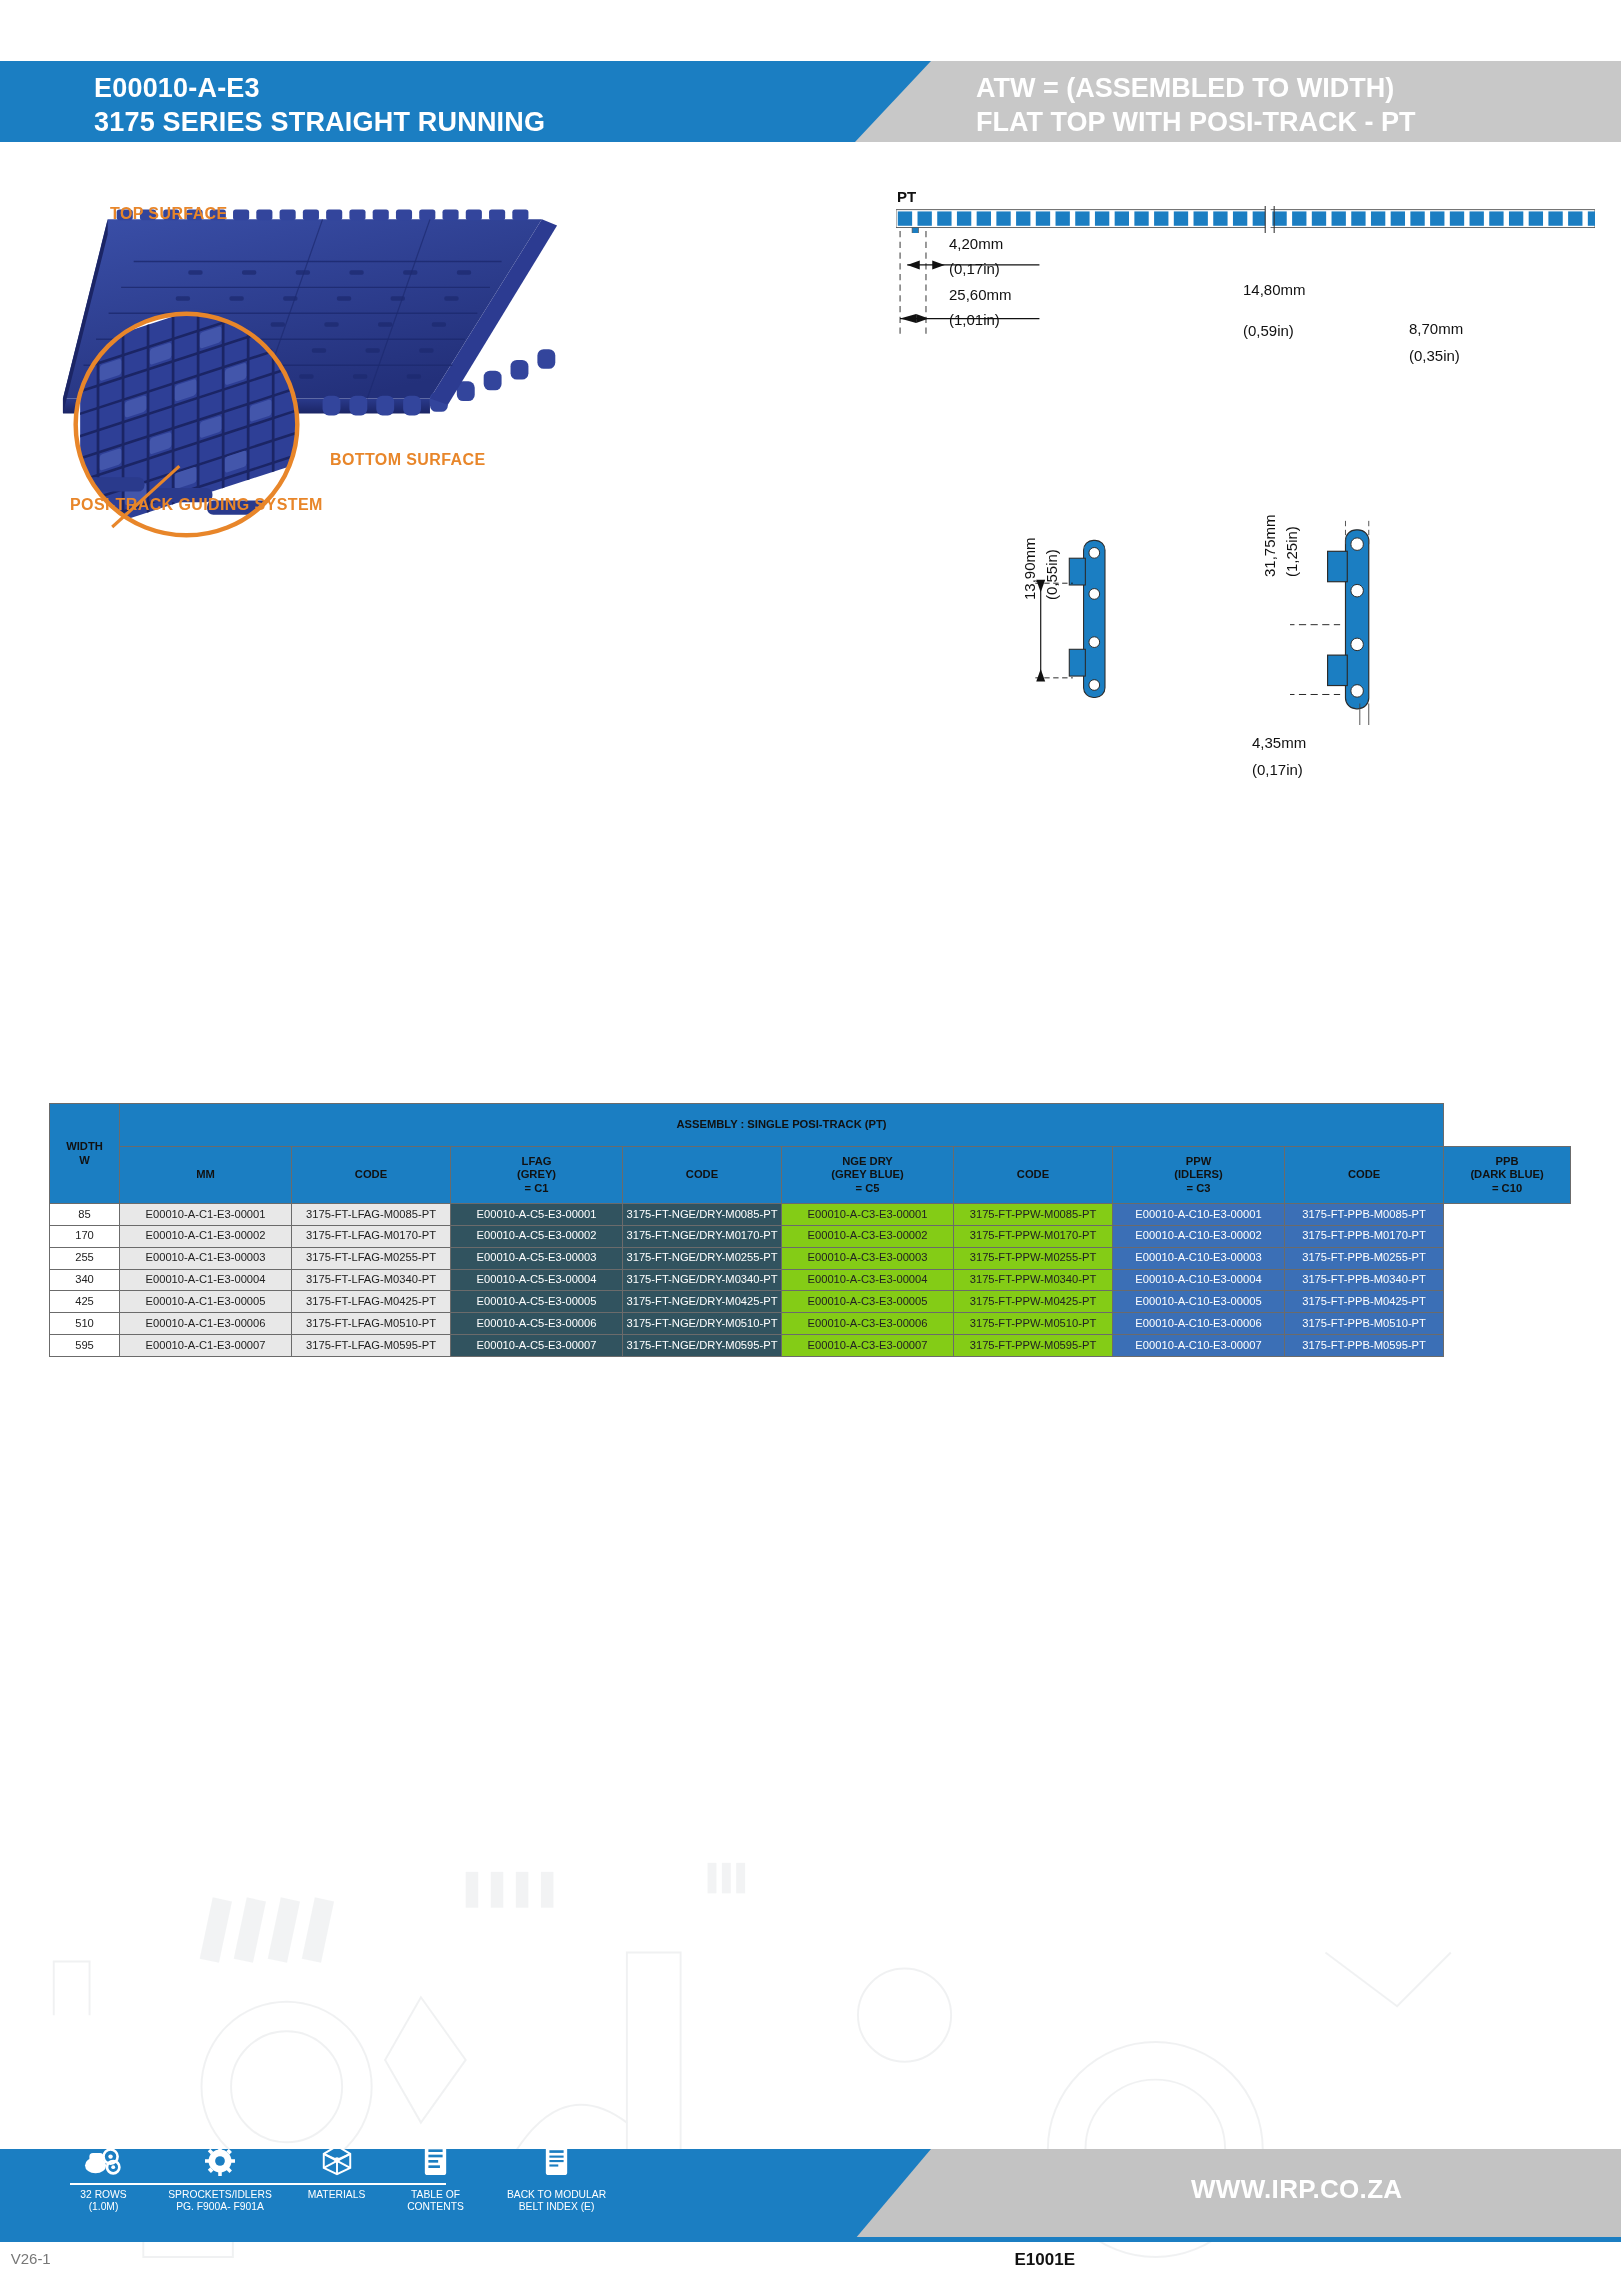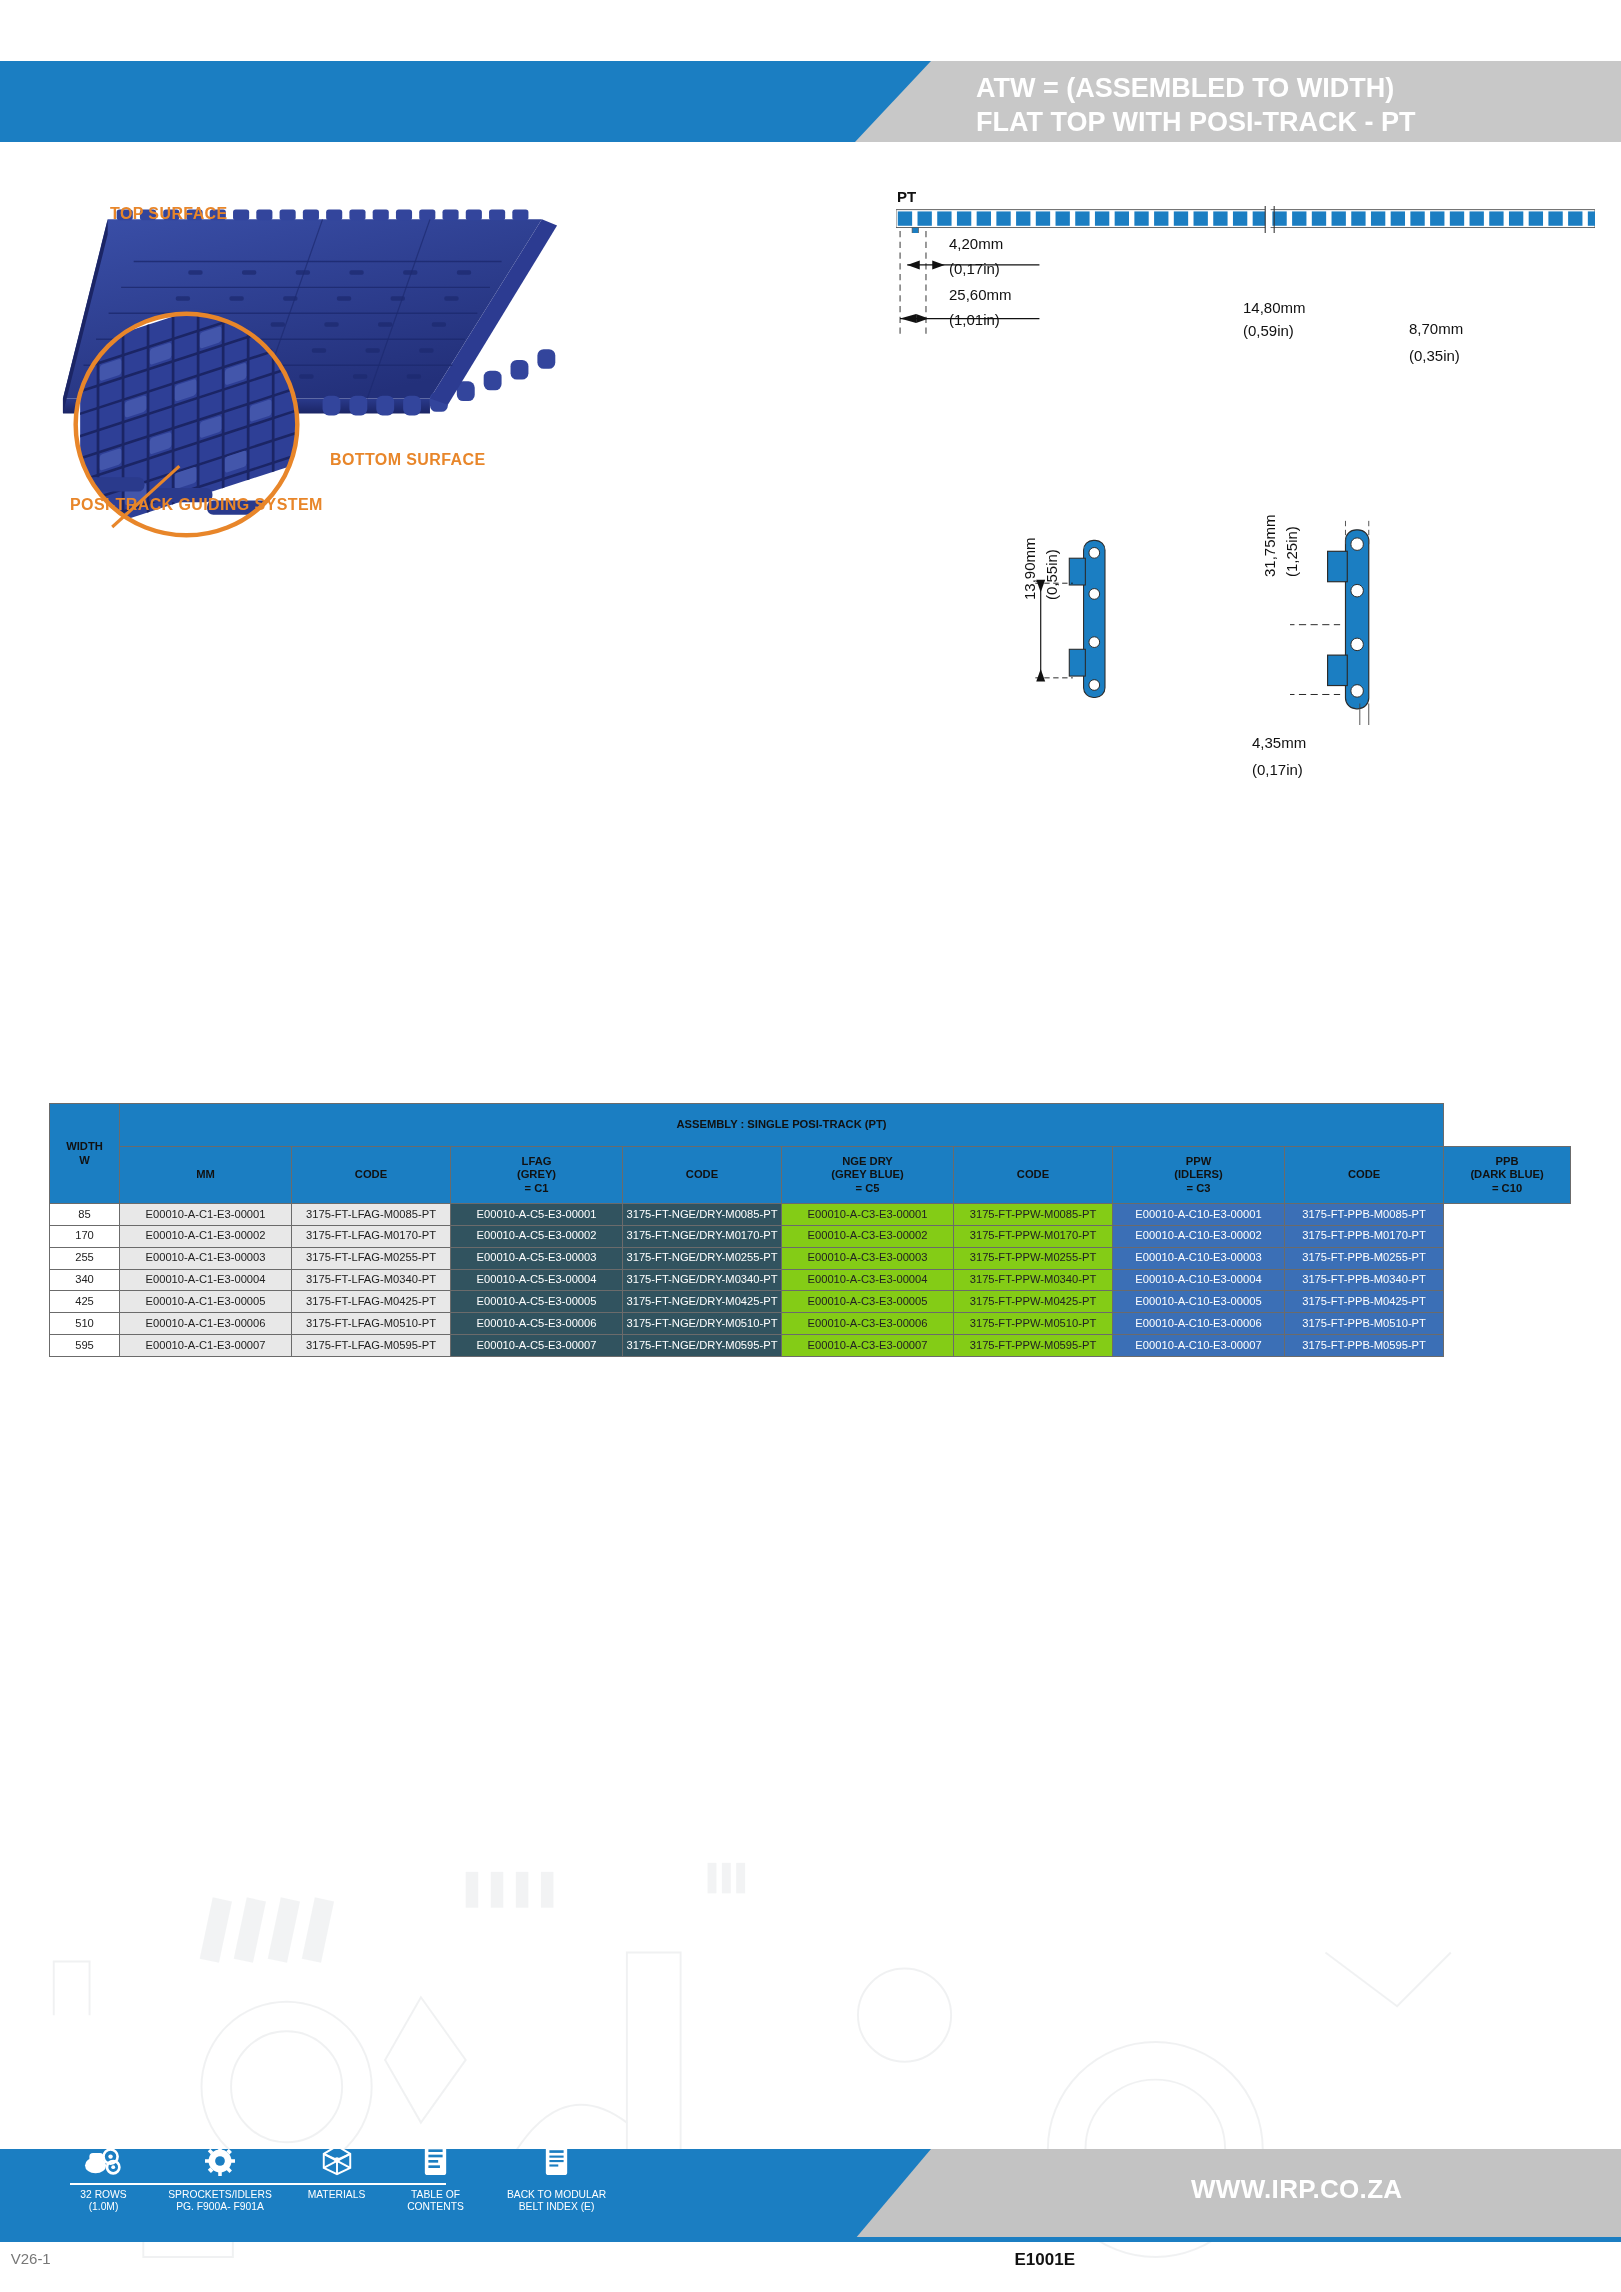--- a/index.html
+++ b/index.html
@@ -109,20 +109,24 @@
            font-size:17px; font-weight:bold; color:#111; }
 </style>
 </head>
 <body>
 
 <div class="page">
 
   <div class="header">
     <div class="header-grey"></div>
     <div class="header-blue"></div>
+    <div class="header-left">
+      <div class="header-code">E00010-A-E3</div>
+      <div class="header-series">3175 SERIES STRAIGHT RUNNING</div>
+    </div>
     <div class="header-right">
       <div>ATW = (ASSEMBLED TO WIDTH)</div>
       <div>FLAT TOP WITH POSI-TRACK - PT</div>
     </div>
   </div>
 
   <div class="illus">
 
     <svg class="belt-svg" width="555" height="412" viewBox="0 0 620 460">
       <defs>
@@ -408,21 +412,21 @@
       <line x1="-42" y1="118" x2="56" y2="118" stroke="#111" stroke-width="1" stroke-dasharray="8 5"></line>
       <line x1="-42" y1="196" x2="56" y2="196" stroke="#111" stroke-width="1" stroke-dasharray="8 5"></line>
 
       <line x1="-70" y1="238" x2="100" y2="238" stroke="#111" stroke-width="1.3"></line>
       <polygon points="78,238 62,233 62,243" fill="#111"></polygon>
       <polygon points="96,238 84,233 84,243" fill="#111"></polygon>
       <line x1="78" y1="206" x2="78" y2="244" stroke="#444" stroke-width="1"></line>
       <line x1="88" y1="206" x2="88" y2="244" stroke="#444" stroke-width="1"></line>
     </svg>
 
-    <div class="dim-txt" style="left:1243px; top:138px;">14,80mm</div>
+    <div class="dim-txt" style="left:1243px; top:120px;">14,80mm</div>
     <div class="dim-txt" style="left:1243px; top:161px;">(0,59in)</div>
     <div class="dim-txt" style="left:1409px; top:159px;">8,70mm</div>
     <div class="dim-txt" style="left:1409px; top:186px;">(0,35in)</div>
     <div class="dim-vert" style="left:1261px; top:416px;">31,75mm</div>
     <div class="dim-vert" style="left:1283px; top:416px;">(1,25in)</div>
     <div class="dim-txt" style="left:1252px; top:573px;">4,35mm</div>
     <div class="dim-txt" style="left:1252px; top:600px;">(0,17in)</div>
   </div>
 
   <div class="table-wrap">

